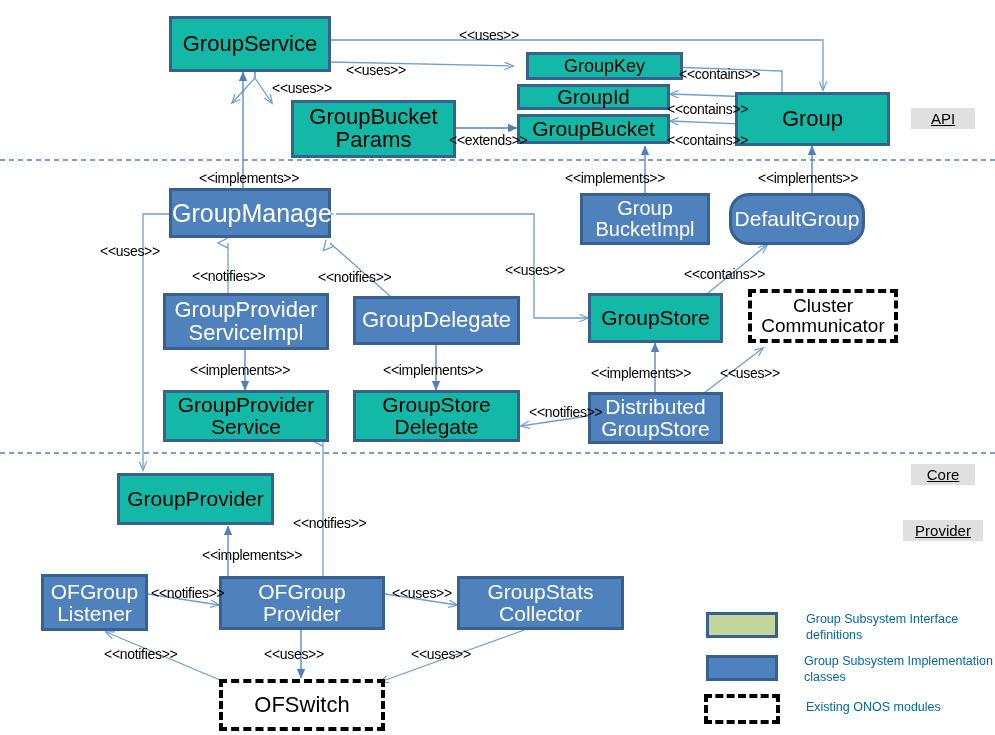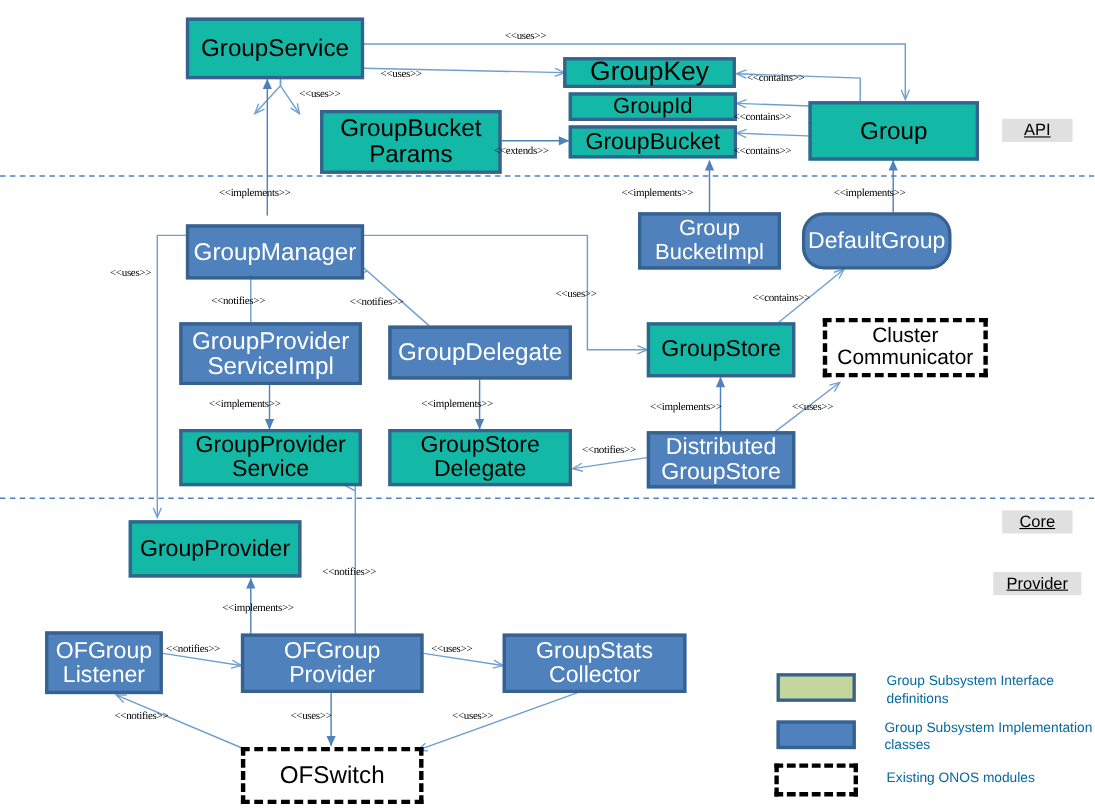--- a/index.html
+++ b/index.html
@@ -53,26 +53,25 @@
     background: #e0e0e0;
     color: #000000;
     font-size: 15px;
     text-align: center;
     padding: 2px 0;
     z-index: 6;
     text-decoration: underline;
   }
   .edge-label {
     position: absolute;
-    font-size: 10px;
+    font-size: 14px;
     color: #000000;
     white-space: nowrap;
     z-index: 7;
     letter-spacing: -0.3px;
-    font-family: Liberation Serif, serif;
   }
   .legend { position: absolute; z-index: 6; }
   .legend-swatch {
     position: absolute;
     box-sizing: border-box;
     width: 72px; height: 26px;
     border: 3px solid #37618e;
   }
   .legend-swatch.iface { background: #c3d69b; }
   .legend-swatch.impl  { background: #4f81bd; }
@@ -194,39 +193,39 @@
   <div class="edge-label" style="left:411px; top:646px;">&lt;&lt;uses&gt;&gt;</div>
 
   <div class="node iface" style="left:169px; top:16px; width:162px; height:56px; font-size:22px;">
     <span>GroupService</span>
   </div>
 
   <div class="node iface" style="left:291px; top:100px; width:165px; height:58px; font-size:22px;">
     <span>GroupBucket<br>Params</span>
   </div>
 
-  <div class="node iface" style="left:512px; top:52px; width:157px; height:28px; font-size:24px;">
+  <div class="node iface" style="left:526px; top:52px; width:157px; height:28px; font-size:18px;">
     <span>GroupKey</span>
   </div>
 
   <div class="node iface" style="left:517px; top:84px; width:153px; height:26px; font-size:20px;">
     <span>GroupId</span>
   </div>
 
   <div class="node iface" style="left:517px; top:114px; width:153px; height:30px; font-size:21px;">
     <span>GroupBucket</span>
   </div>
 
   <div class="node iface" style="left:735px; top:92px; width:155px; height:54px; font-size:22px;">
     <span>Group</span>
   </div>
 
   <div class="layer-tag" style="left:911px; top:108px; width:64px;">API</div>
 
-  <div class="node impl" style="left:169px; top:204px; width:162px; height:50px; font-size:22px;">
+  <div class="node impl" style="left:169px; top:188px; width:162px; height:50px; font-size:25px;">
     <span>GroupManager</span>
   </div>
 
   <div class="node impl" style="left:580px; top:193px; width:130px; height:52px; font-size:20px;">
     <span>Group<br>BucketImpl</span>
   </div>
 
   <div class="node impl" style="left:729px; top:193px; width:136px; height:52px; font-size:21px;border-radius:20px;">
     <span>DefaultGroup</span>
   </div>

